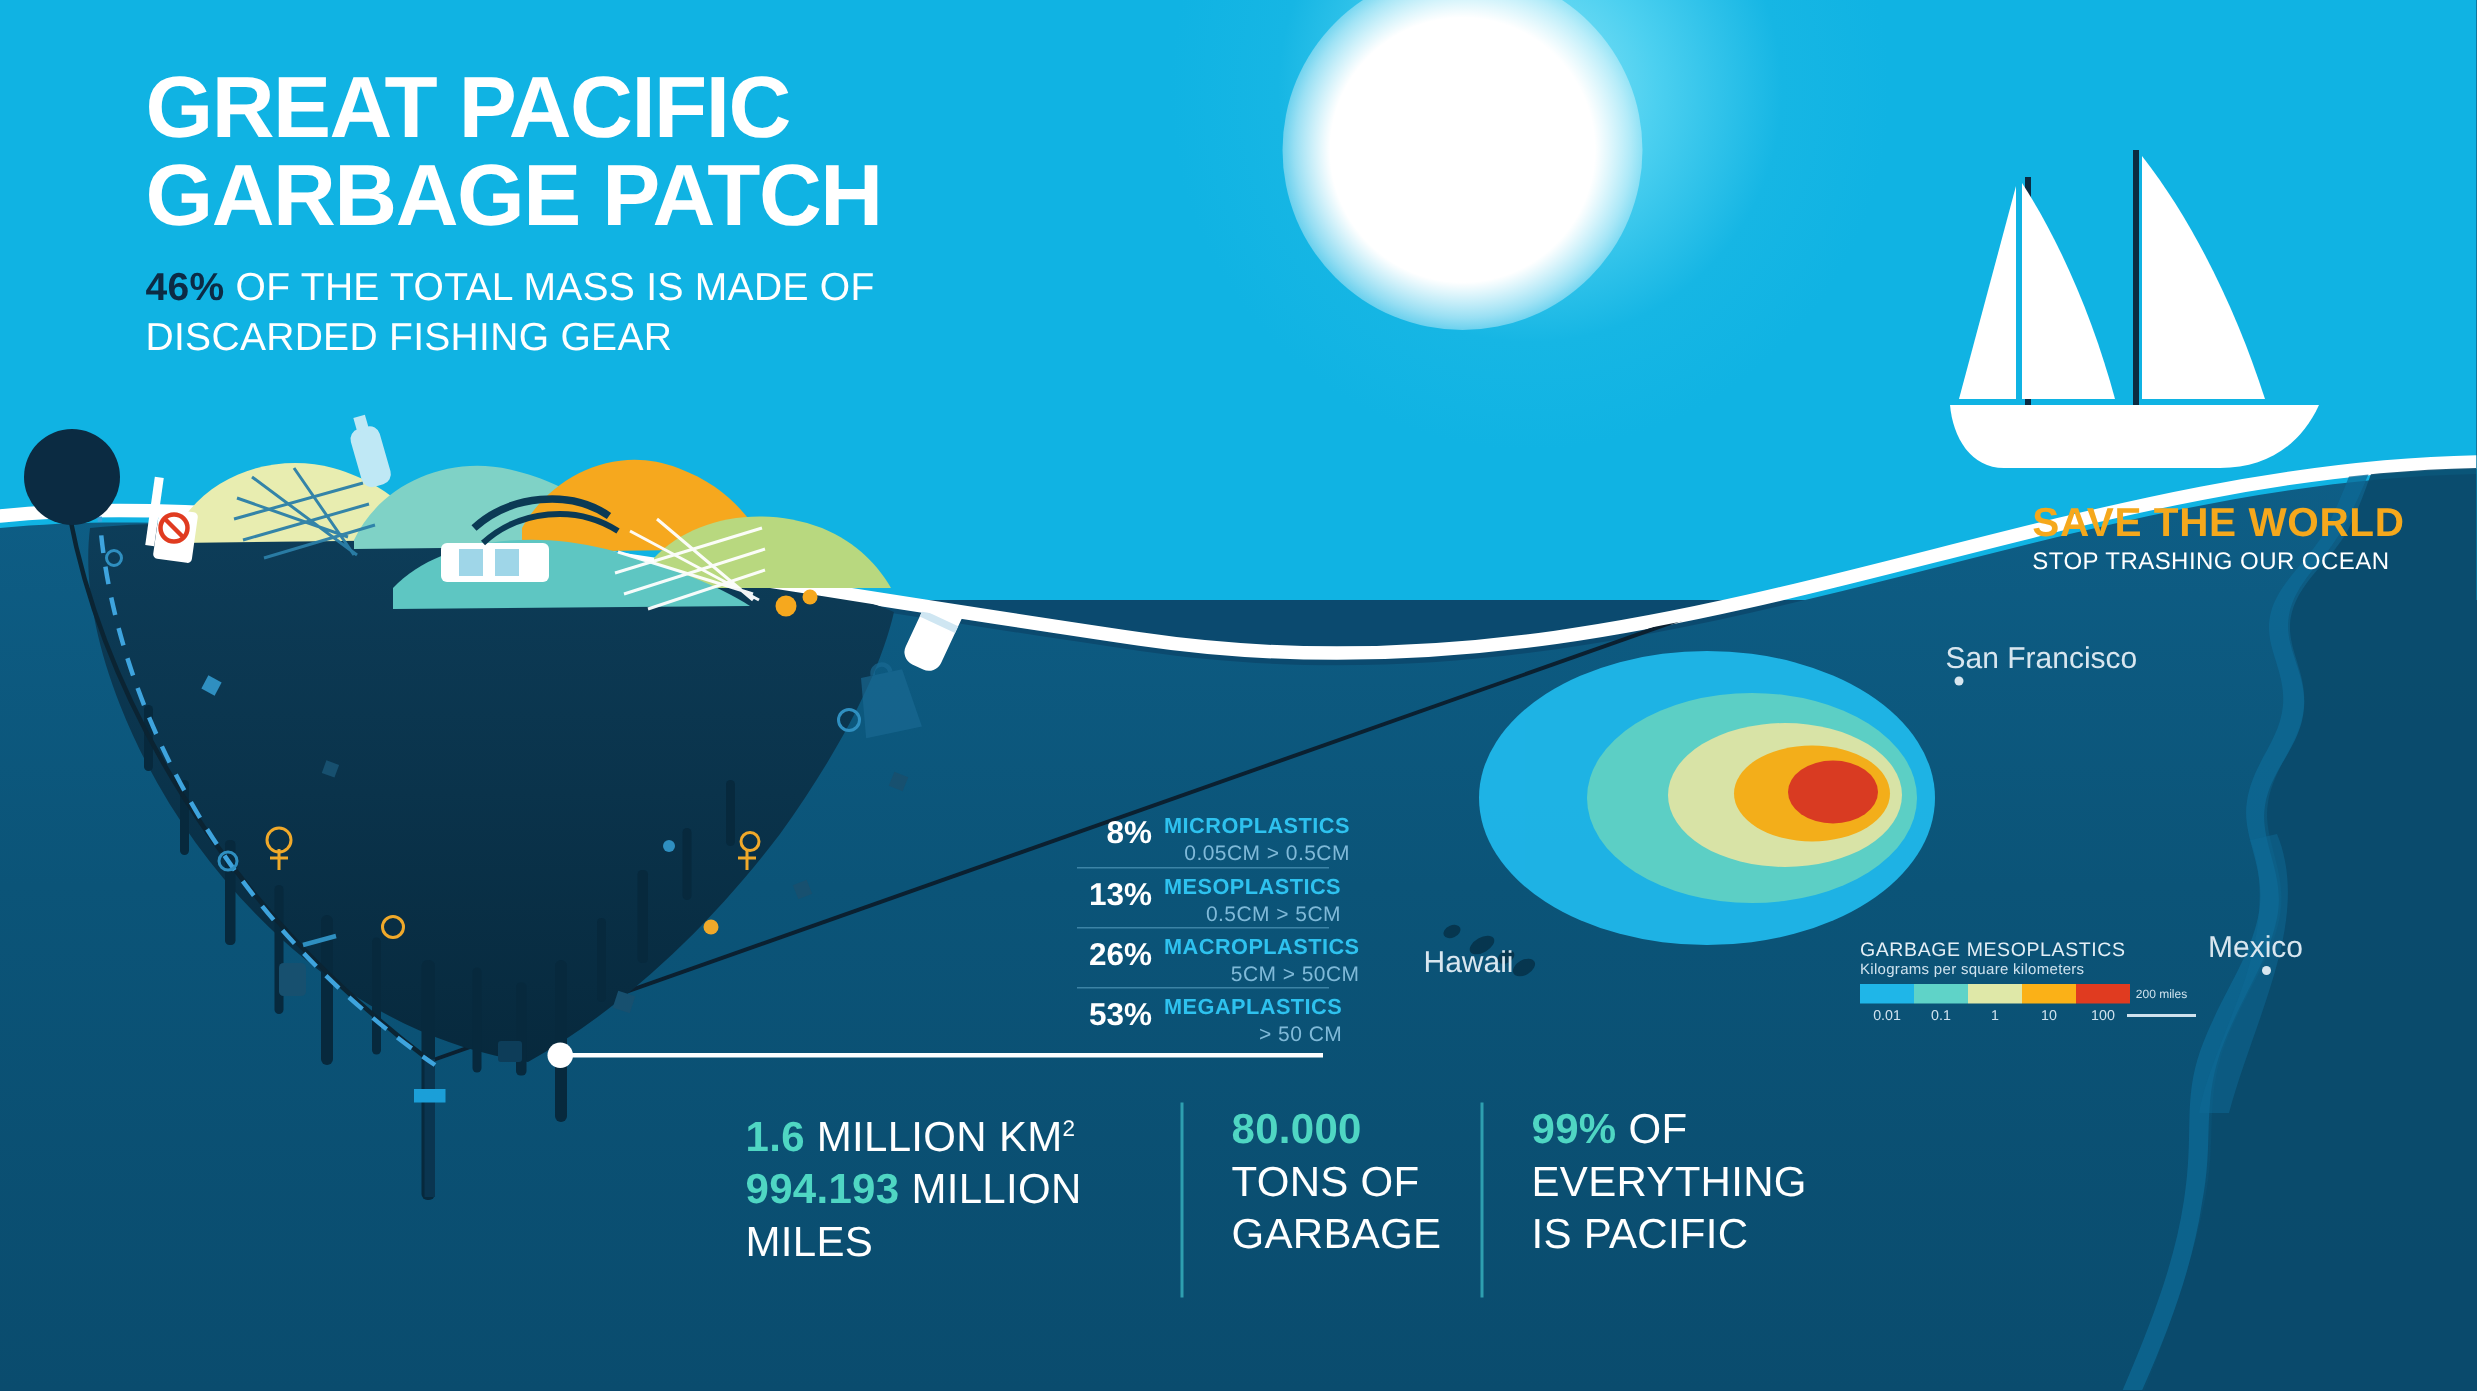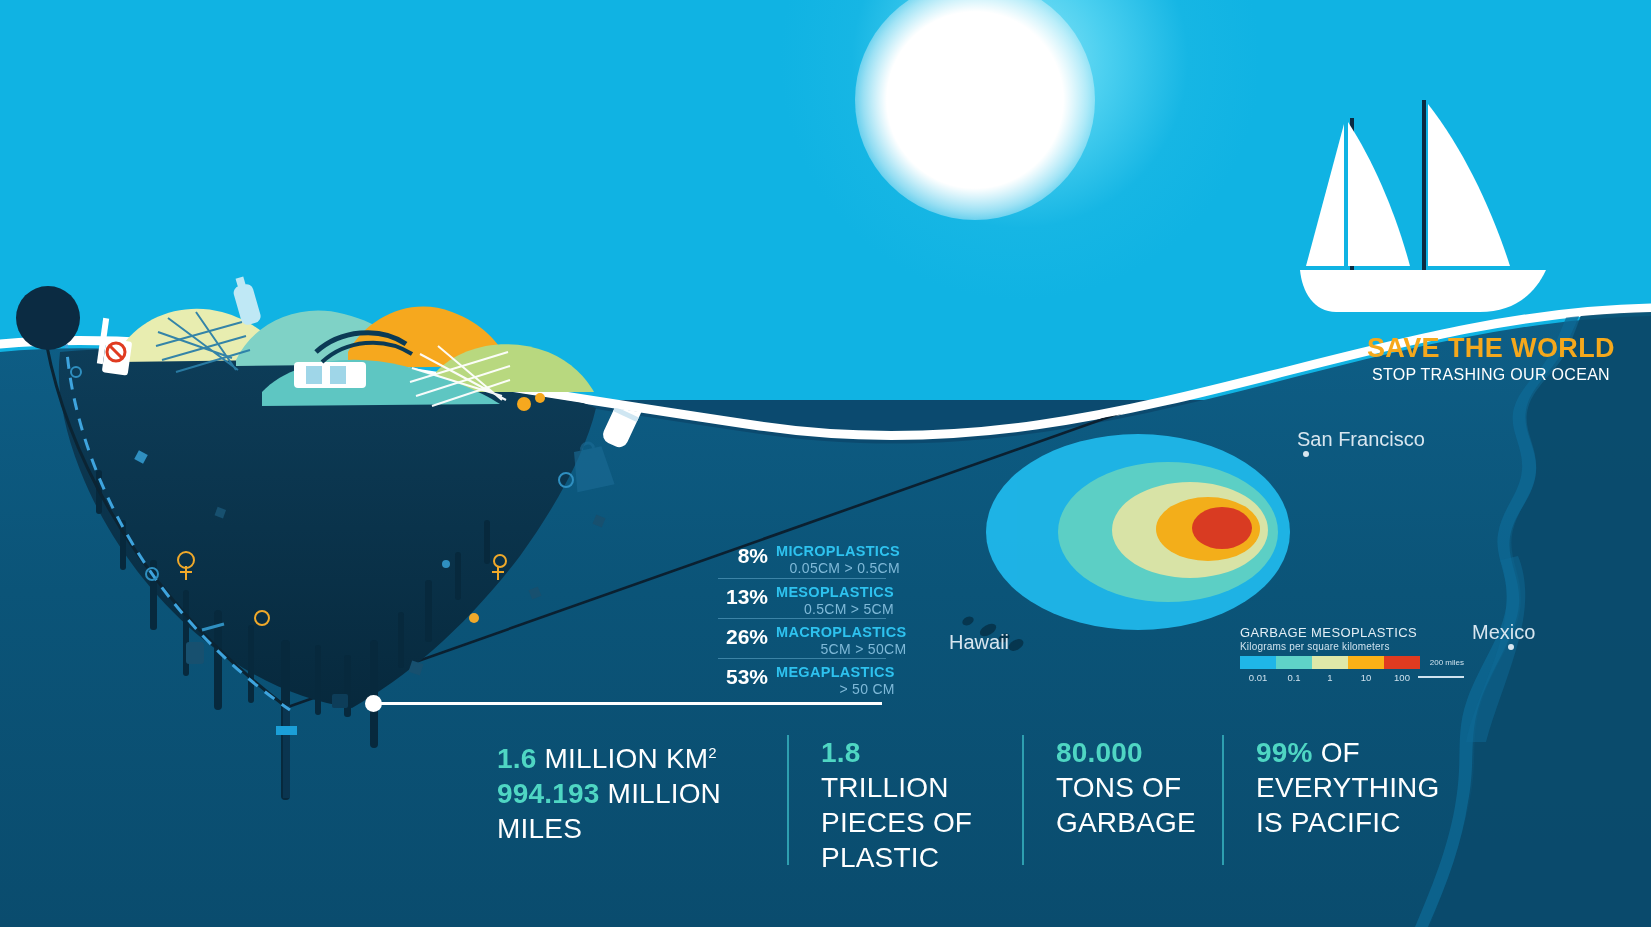--- a/index.html
+++ b/index.html
@@ -35,21 +35,21 @@
     color:#ffffff; font-size:58px; line-height:59px; font-weight:bold;
     letter-spacing:-1px;
   }
   .subtitle {
     margin-top:15px; color:#ffffff; font-size:26px; line-height:33px;
     letter-spacing:0.2px;
   }
   .subtitle .pct { color:#0c2b45; font-weight:bold; }
 
   
-  .cta { position:absolute; right:36px; top:333px; text-align:center; }
+  .cta { position:absolute; right:48px; top:333px; text-align:left; }
   .cta-main { color:#f5a81c; font-size:27px; font-weight:bold; letter-spacing:0.4px; }
   .cta-sub  { color:#ffffff; font-size:16px; letter-spacing:0.3px; margin-top:2px; }
 
   
   .map-label { position:absolute; color:#d8e6ef; font-size:20px; }
   .map-dot { position:absolute; width:6px; height:6px; border-radius:50%; background:#d8e6ef; }
 
   
   .sizes { position:absolute; left:718px; top:538px; width:168px; }
   .size-row { position:relative; height:40px; }
@@ -86,21 +86,21 @@
   .legend { position:absolute; left:1240px; top:625px; width:200px; }
   .legend-title { color:#e4eff6; font-size:13px; letter-spacing:0.4px; }
   .legend-sub { color:#cfe2ee; font-size:10px; letter-spacing:0.2px; margin-top:1px; }
   .legend-bar { display:flex; margin-top:4px; width:180px; height:13px; }
   .legend-bar span { flex:1; display:block; }
   .legend-ticks { display:flex; width:180px; margin-top:3px; }
   .legend-ticks span { flex:1; text-align:center; color:#cfe2ee; font-size:9.5px; }
 
   .scalebar { position:absolute; left:1418px; top:658px; width:46px; }
   .scalebar .bar { width:46px; height:2px; background:#cfe2ee; margin-top:9px; }
-  .scalebar .lbl { color:#cfe2ee; font-size:8px; text-align:right; }
+  .scalebar .lbl { color:#cfe2ee; font-size:8px; text-align:center; }
 
   svg { display:block; }
 </style>
 </head>
 <body>
 
 <div id="stage">
 
   <div class="sky"></div>
   <div class="sun"></div>
@@ -274,20 +274,30 @@
     <g>
       <path d="M1424,100 L1424,270" stroke="#0b2b42" stroke-width="4"></path>
       <path d="M1352,118 L1352,270" stroke="#0b2b42" stroke-width="4"></path>
       <path d="M1428,104 L1428,266 L1510,266 C1492,210 1464,150 1428,104 Z" fill="#ffffff"></path>
       <path d="M1348,122 L1348,266 L1410,266 C1396,214 1374,162 1348,122 Z" fill="#ffffff"></path>
       <path d="M1344,124 L1306,266 L1344,266 Z" fill="#ffffff"></path>
       <path d="M1300,270 L1546,270 C1534,296 1512,312 1480,312 L1336,312 C1314,312 1302,292 1300,270 Z" fill="#ffffff"></path>
     </g>
   </svg>
 
+  <div class="header">
+    <div class="title">
+      <div>GREAT PACIFIC</div>
+      <div>GARBAGE PATCH</div>
+    </div>
+    <div class="subtitle">
+      <span class="pct">46%</span><span> OF THE TOTAL MASS IS MADE OF</span>
+      <div>DISCARDED FISHING GEAR</div>
+    </div>
+  </div>
 
   <div class="cta">
     <div class="cta-main">SAVE THE WORLD</div>
     <div class="cta-sub">STOP TRASHING OUR OCEAN</div>
   </div>
 
   <div class="map-label" style="left:1297px; top:428px;">San Francisco</div>
   <div class="map-dot" style="left:1303px; top:451px;"></div>
   <div class="map-label" style="left:1472px; top:621px;">Mexico</div>
   <div class="map-dot" style="left:1508px; top:644px;"></div>
@@ -355,27 +365,20 @@
     <div class="stat s1">
       <div class="stat-line">
         <span class="big">1.6</span><span> MILLION KM</span><span class="sup">2</span>
       </div>
       <div class="stat-line">
         <span class="big">994.193</span><span> MILLION</span>
       </div>
       <div class="stat-line">MILES</div>
     </div>
 
-    <div class="stat s2">
-      <div class="stat-line">
-        <span class="big">1.8</span><span> TRILLION</span>
-      </div>
-      <div class="stat-line">PIECES OF</div>
-      <div class="stat-line">PLASTIC</div>
-    </div>
 
     <div class="stat s3">
       <div class="stat-line">
         <span class="big">80.000</span>
       </div>
       <div class="stat-line">TONS OF</div>
       <div class="stat-line">GARBAGE</div>
     </div>
 
     <div class="stat s4">

